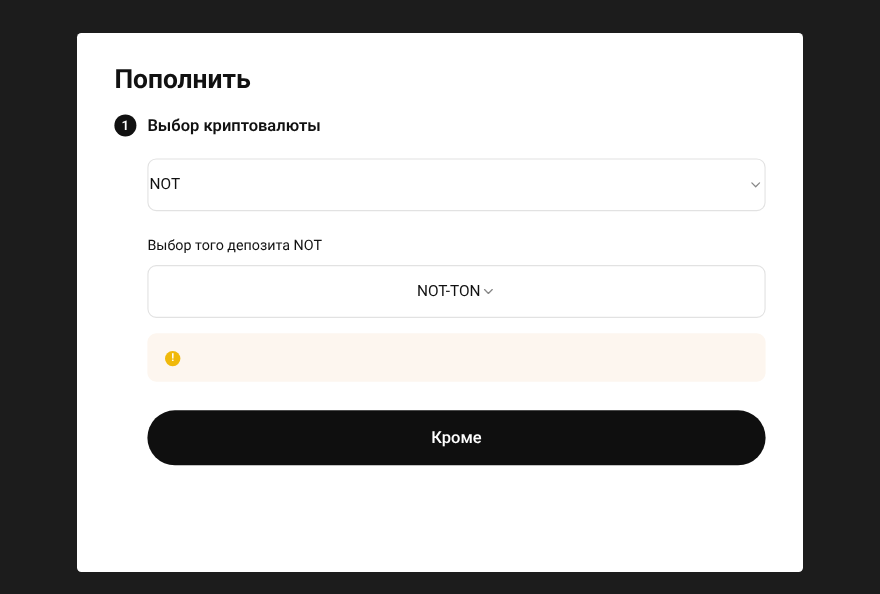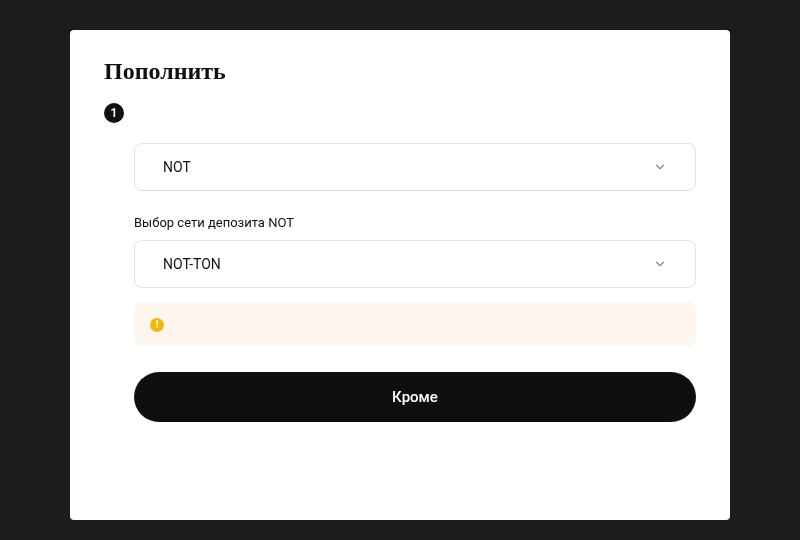--- a/index.html
+++ b/index.html
@@ -18,21 +18,20 @@
     height: 490px;
     border-radius: 4px;
     padding: 28px 34px 28px 34px;
     overflow: hidden;
   }
   .title {
     font-size: 24px;
     font-weight: 700;
     color: #111;
     margin-bottom: 18px;
-    font-family: Liberation Serif, serif;
   }
   .step-row {
     display: flex;
     align-items: center;
     gap: 10px;
     margin-bottom: 20px;
   }
   .step-badge {
     width: 20px;
     height: 20px;
@@ -51,38 +50,38 @@
     color: #111;
   }
   .indent { padding-left: 30px; }
   .select {
     border: 1px solid #e2e2e2;
     border-radius: 8px;
     height: 48px;
     display: flex;
     align-items: center;
     justify-content: space-between;
-    padding: 0 28px;
+    padding: 0 1px;
     font-size: 14px;
     color: #111;
     background: #fff;
     cursor: pointer;
     margin-bottom: 24px;
   }
   .select .val { }
   .chevron {
     width: 14px; height: 14px;
     color: #888;
   }
   .field-label {
     font-size: 13px;
     color: #111;
     margin-bottom: 10px;
   }
-  .select.second { margin-bottom: 14px; }
+  .select.second { margin-bottom: 14px; justify-content: center; }
   .notice {
     background: #fdf6ef;
     border-radius: 8px;
     padding: 14px 16px 14px 16px;
     display: flex;
     gap: 10px;
     font-size: 13px;
     line-height: 1.55;
     color: #333;
     margin-bottom: 26px;
@@ -114,32 +113,33 @@
   }
 </style>
 </head>
 <body>
 
 <div class="card">
   <div class="title">Пополнить</div>
 
   <div class="step-row">
     <div class="step-badge">1</div>
+    <div class="step-label">Выбор криптовалюты</div>
   </div>
 
   <div class="indent">
 
     <div class="select">
       <span class="val">NOT</span>
       <svg class="chevron" viewBox="0 0 24 24" fill="none" stroke="currentColor" stroke-width="2" stroke-linecap="round" stroke-linejoin="round">
           <polyline points="6 9 12 15 18 9"></polyline>
         </svg>
     </div>
 
-    <div class="field-label">Выбор сети депозита NOT</div>
+    <div class="field-label">Выбор того депозита NOT</div>
 
     <div class="select second">
       <span class="val">NOT-TON</span>
       <svg class="chevron" viewBox="0 0 24 24" fill="none" stroke="currentColor" stroke-width="2" stroke-linecap="round" stroke-linejoin="round">
           <polyline points="6 9 12 15 18 9"></polyline>
         </svg>
     </div>
 
     <div class="notice">
       <div class="notice-icon">!</div>

